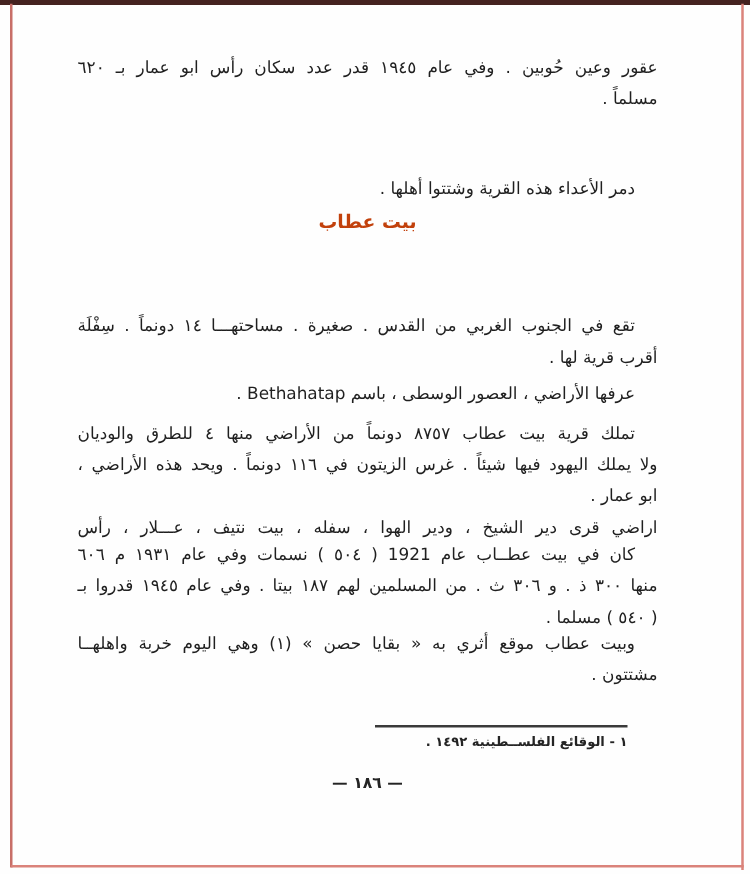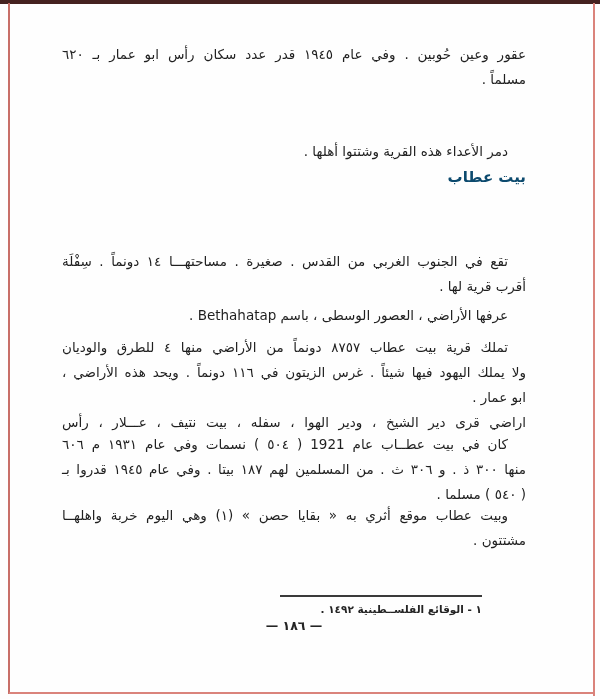--- a/index.html
+++ b/index.html
@@ -27,33 +27,32 @@
     color: #1f1f1f;
     font-size: 13.5px;
   }
   .para { position: absolute; left: 0; right: 0; }
   .line { line-height: 25px; text-align: right; white-space: normal; }
   .line.j { text-align: justify; text-align-last: justify; }
   .line.ind { padding-right: 18px; margin-top: 40px; }
   .heading {
     position: absolute; left: 0; right: 0;
     margin: 0;
-    text-align: right;
+    text-align: center;
     font-size: 15px;
     font-weight: bold;
-    color: #0c4a6e;
+    color: #c2410c;
   }
 
   
   .footnote-block {
     position: absolute;
-    left: 280px; top: 580px;
+    left: 300px; top: 580px;
     width: 202px;
     direction: rtl;
-    margin-top: 15px;
   }
   .fn-rule { border-top: 2px solid #3a3a3a; height: 0; margin-bottom: 5px; }
   .fn-text {
     font-size: 10.5px;
     font-weight: bold;
     line-height: 14px;
     text-align: right;
     color: #242424;
   }
 

